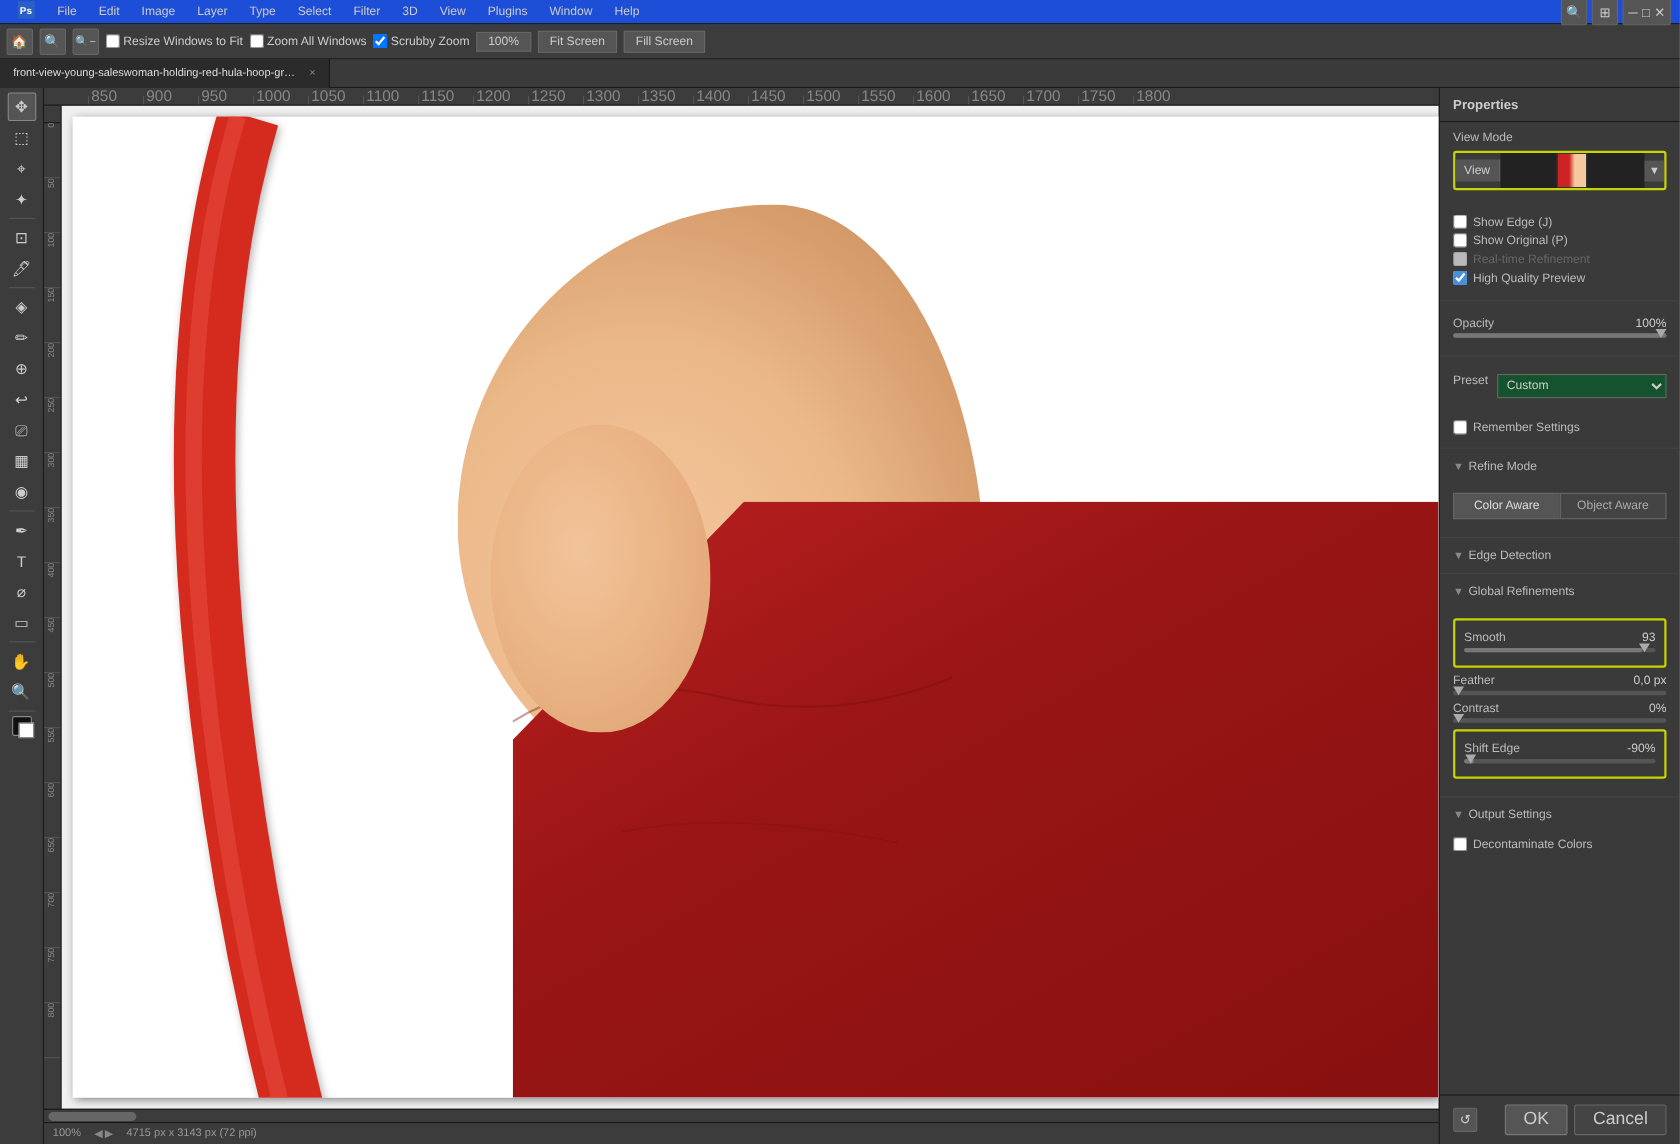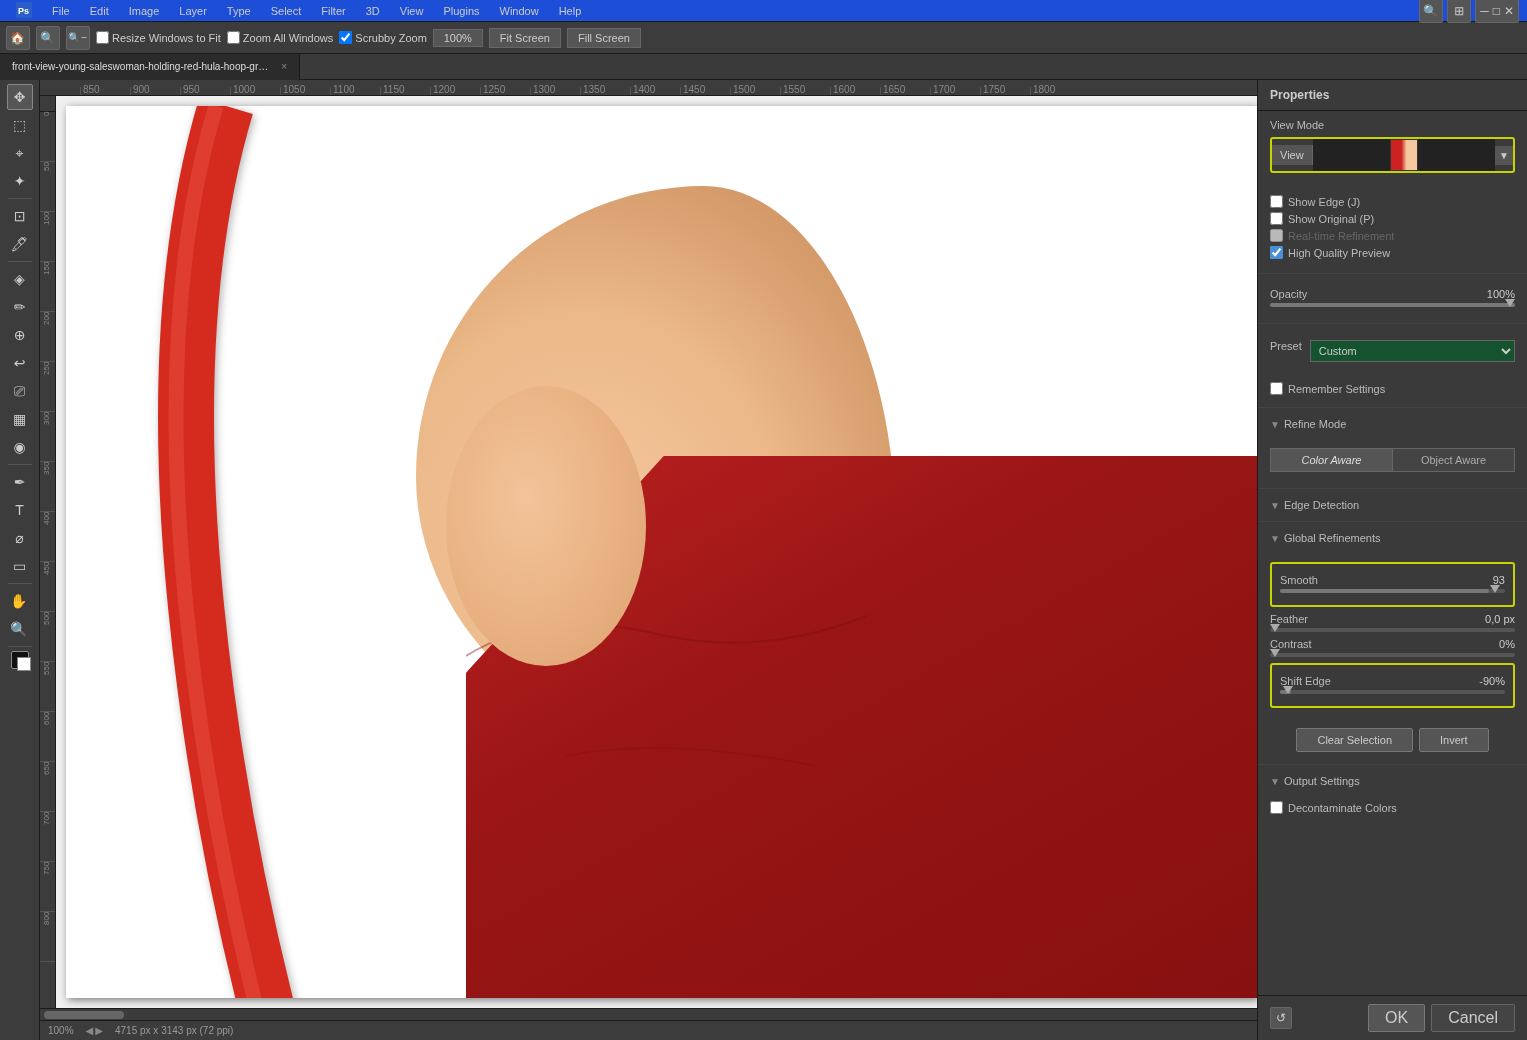--- a/index.html
+++ b/index.html
@@ -149,21 +149,21 @@
       position: relative;
       overflow: hidden;
     }
     .ruler-marks {
       display: flex;
       align-items: flex-end;
       height: 100%;
       padding-left: 40px;
     }
     .ruler-mark {
-      font-size: 10px;
+      font-size: 14px;
       color: #888;
       width: 50px;
       text-align: left;
       border-left: 1px solid #555;
       padding-left: 2px;
       height: 8px;
       display: flex; align-items: flex-end;
     }
 
     #canvas-content {
@@ -207,21 +207,21 @@
       padding: 0 8px;
       gap: 12px;
       font-size: 10px;
       color: #999;
     }
     .status-arrows { display: flex; gap: 2px; }
     .status-arrow { cursor: pointer; color: #888; }
 
     
     #properties-panel {
-      width: 270px;
+      width: 219px;
       background: #3a3a3a;
       border-left: 1px solid #1a1a1a;
       display: flex;
       flex-direction: column;
       overflow-y: auto;
     }
     #properties-panel::-webkit-scrollbar { width: 6px; }
     #properties-panel::-webkit-scrollbar-track { background: #2b2b2b; }
     #properties-panel::-webkit-scrollbar-thumb { background: #555; }
 
@@ -355,21 +355,21 @@
     .refine-btn {
       flex: 1;
       padding: 5px 0;
       text-align: center;
       font-size: 11px;
       cursor: pointer;
       border: 1px solid #666;
     }
     .refine-btn.active { background: #555; color: #ddd; }
     .refine-btn.inactive { background: #444; color: #aaa; }
-    .refine-btn:first-child { border-right: none; font-style: italic; }
+    .refine-btn:first-child { border-right: none; }
 
     
     .smooth-section {
       border: 2px solid #c8d400;
       border-radius: 3px;
       padding: 6px 8px;
       margin: 6px 0;
     }
     .shift-edge-section {
       border: 2px solid #c8d400;
@@ -777,24 +777,20 @@
           <span class="param-value">-90%</span>
         </div>
         <div class="slider-track">
           <div class="slider-fill" style="width:5%"></div>
           <div class="slider-thumb" style="right:calc(95% - 2px)"></div>
         </div>
       </div>
 
     </div>
 
-    <div class="action-btns">
-      <button class="action-btn">Clear Selection</button>
-      <button class="action-btn">Invert</button>
-    </div>
 
     <div class="divider"></div>
 
     <div class="section-header">
       <span class="chevron">▼</span>
       <span>Output Settings</span>
     </div>
     <div class="output-section">
       <div class="checkbox-row">
         <input type="checkbox" style="">

